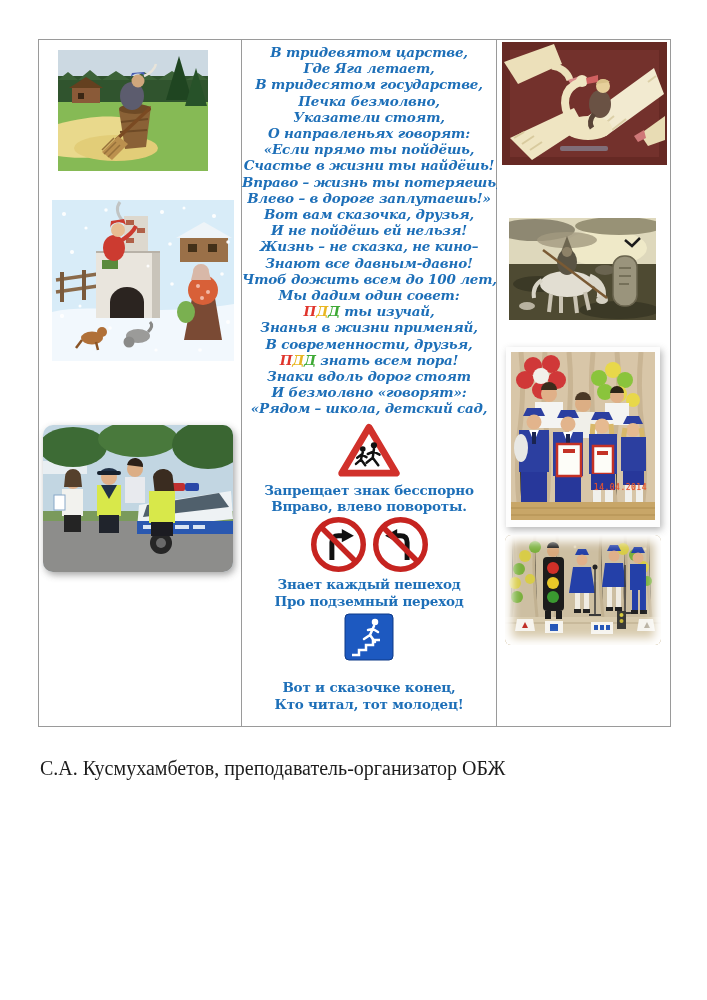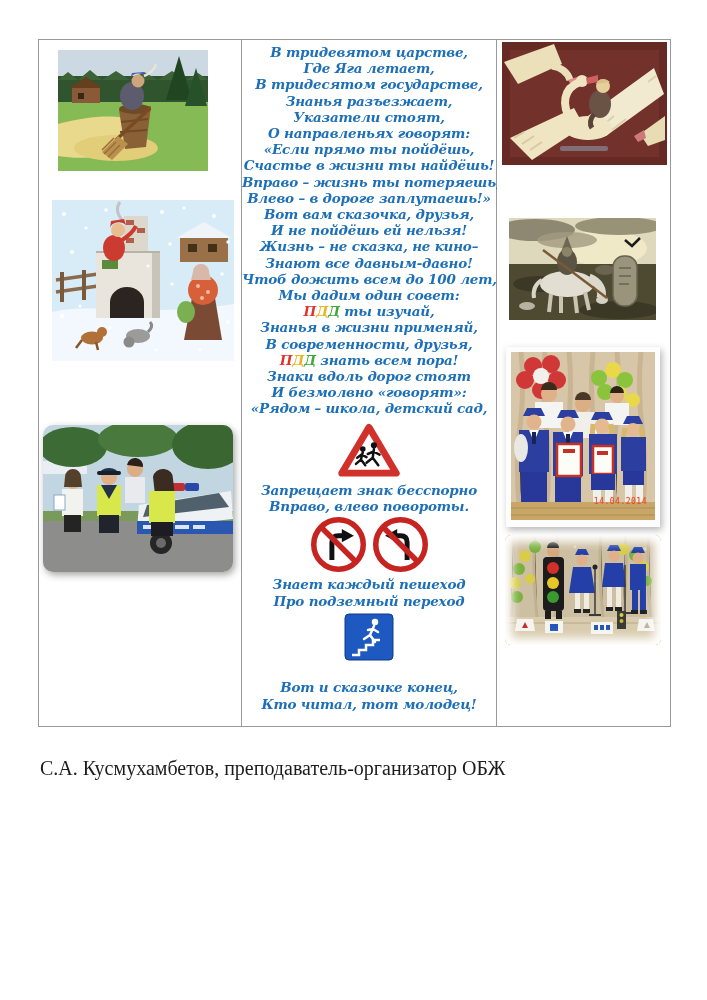--- a/index.html
+++ b/index.html
@@ -22,35 +22,35 @@
   .polaroid { background:#fdfdfd; padding:5px 5px 7px 5px; box-shadow:2px 3px 7px rgba(70,70,70,.4); }
   .polaroid .inner { position:relative; width:100%; height:100%; overflow:hidden; }
   .soft-edge { position:relative; overflow:hidden; border-radius:6px; }
   .soft-edge .fade { position:absolute; inset:0; box-shadow:inset 0 0 10px 7px #ffffff; border-radius:6px; pointer-events:none; }
 
   .poem { margin-top:4px; text-align:center; font-style:italic; font-weight:bold;
           font-size:13.5px; line-height:16.2px; color:#1d6fb8; letter-spacing:-0.2px; width:100%; }
   .poem-line { white-space:nowrap; }
   .pdd-letter { font-style:italic; font-weight:bold; }
 
-  .caption { text-align:center; font-style:italic; font-weight:bold; font-size:13.5px;
+  .caption { text-align:center; font-weight:bold; font-size:13.5px;
              line-height:16.4px; color:#1d6fb8; letter-spacing:-0.2px; }
   .cap1 { margin-top:5px; }
   .cap2 { margin-top:4px; }
   .cap3 { margin-top:18px; }
 
   .sign-triangle { margin-top:6px; width:62px; height:54px; }
   .signs-row { margin-top:3px; display:flex; gap:7px; }
   .sign-round { width:55px; height:55px; }
   .sign-square { margin-top:4px; width:50px; height:48px; }
 
   .footer-line { position:absolute; left:40px; top:757px; font-family:"Liberation Serif", serif;
                  font-size:20px; color:#1c1c1c; }
 
-  .date-stamp { position:absolute; right:8px; bottom:14px; color:#e8542c; font-family:"DejaVu Sans Mono", monospace;
+  .date-stamp { position:absolute; right:8px; bottom:28px; color:#e8542c; font-family:"DejaVu Sans Mono", monospace;
                 font-size:8px; letter-spacing:.5px; text-shadow:0 0 1px rgba(232,84,44,.6); }
 </style>
 </head>
 <body>
 
 <div class="sheet">
 
   <div class="leaflet-table">
 
     <div class="cell col-left">
@@ -181,21 +181,21 @@
         </svg>
       </div>
     </div>
 
     <div class="cell col-mid">
 
       <div class="poem" style="color: rgb(29, 111, 184);">
           <div class="poem-line">В тридевятом царстве,</div>
           <div class="poem-line">Где Яга летает,</div>
           <div class="poem-line">В тридесятом государстве,</div>
-          <div class="poem-line">Знанья разъезжает,</div>
+          <div class="poem-line">Печка безмолвно,</div>
           <div class="poem-line">Указатели  стоят,</div>
           <div class="poem-line">О направленьях говорят:</div>
           <div class="poem-line">«Если прямо ты пойдёшь,</div>
           <div class="poem-line">Счастье в жизни ты найдёшь!</div>
           <div class="poem-line">Вправо – жизнь ты потеряешь,</div>
           <div class="poem-line">Влево – в дороге заплутаешь!»</div>
           <div class="poem-line">Вот вам сказочка, друзья,</div>
           <div class="poem-line">И не пойдёшь  ей нельзя!</div>
           <div class="poem-line">Жизнь – не сказка, не кино–</div>
           <div class="poem-line">Знают все давным-давно!</div>

